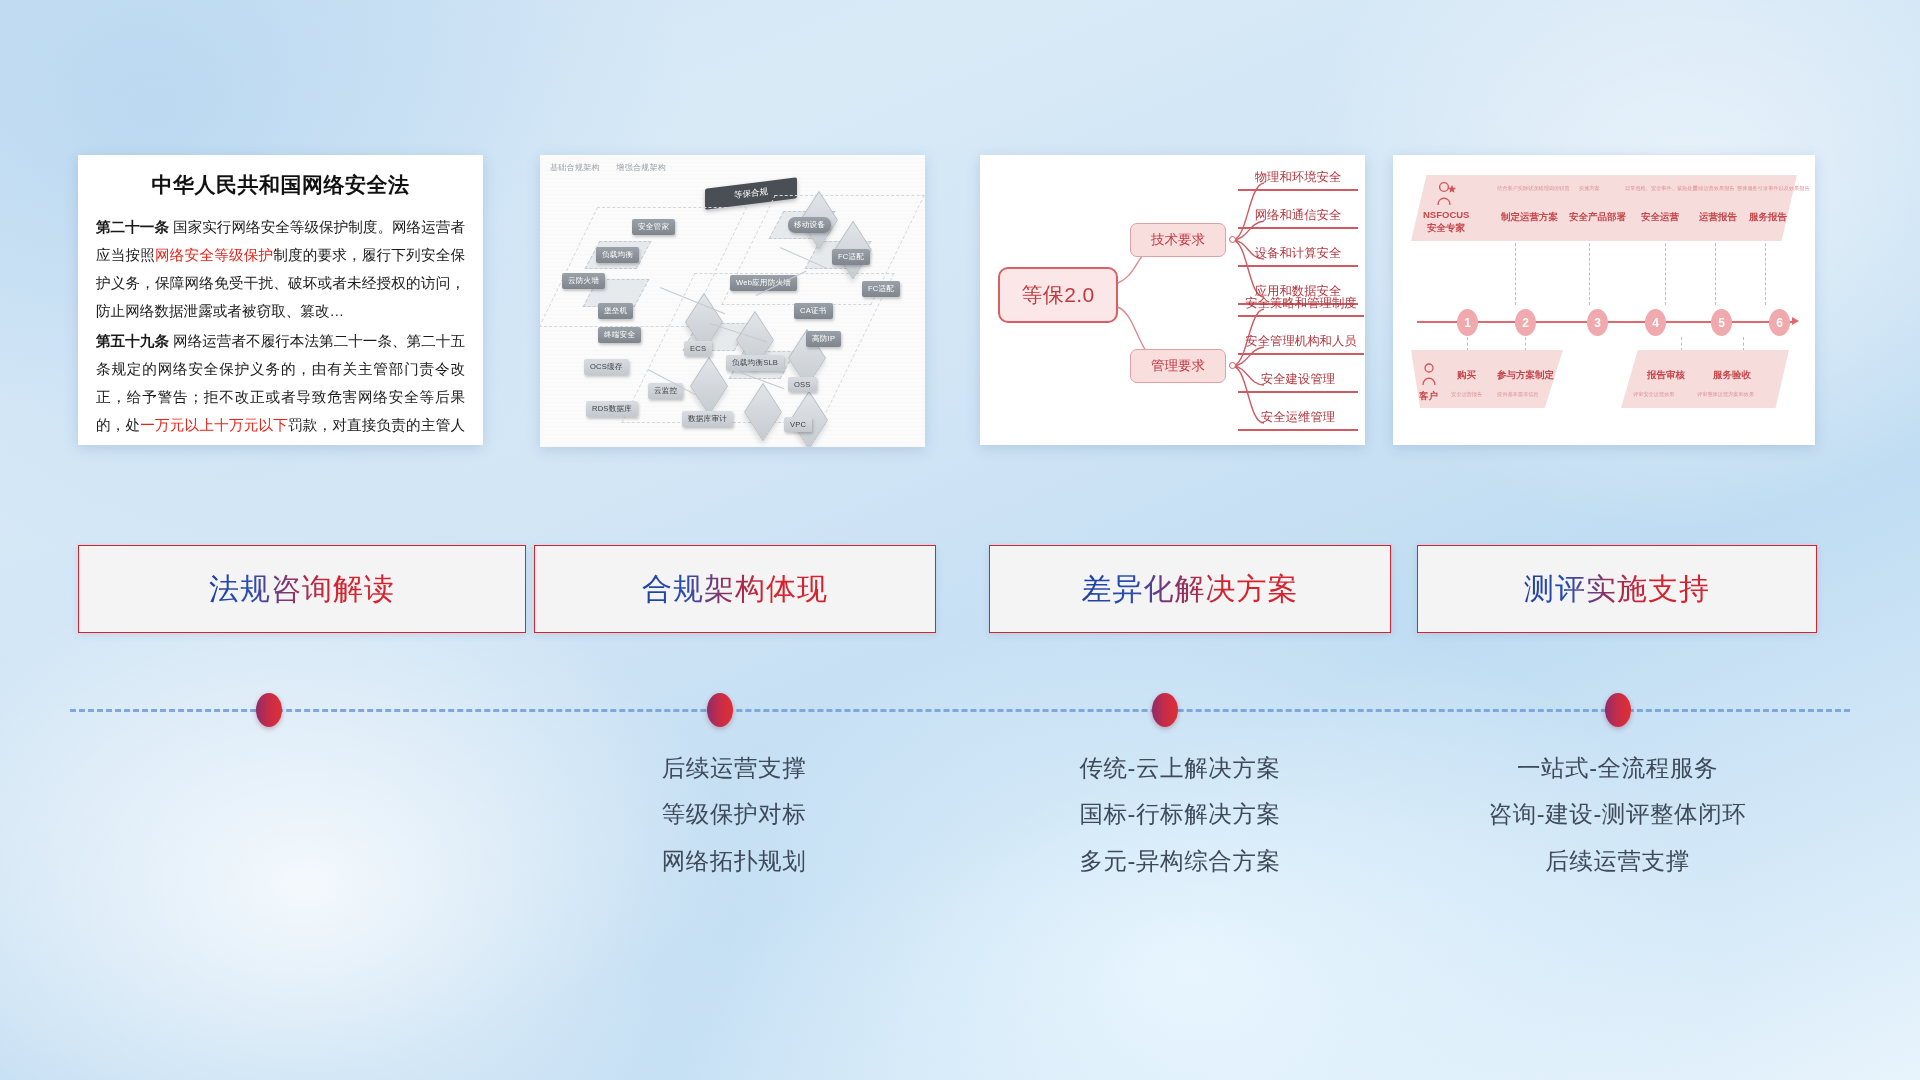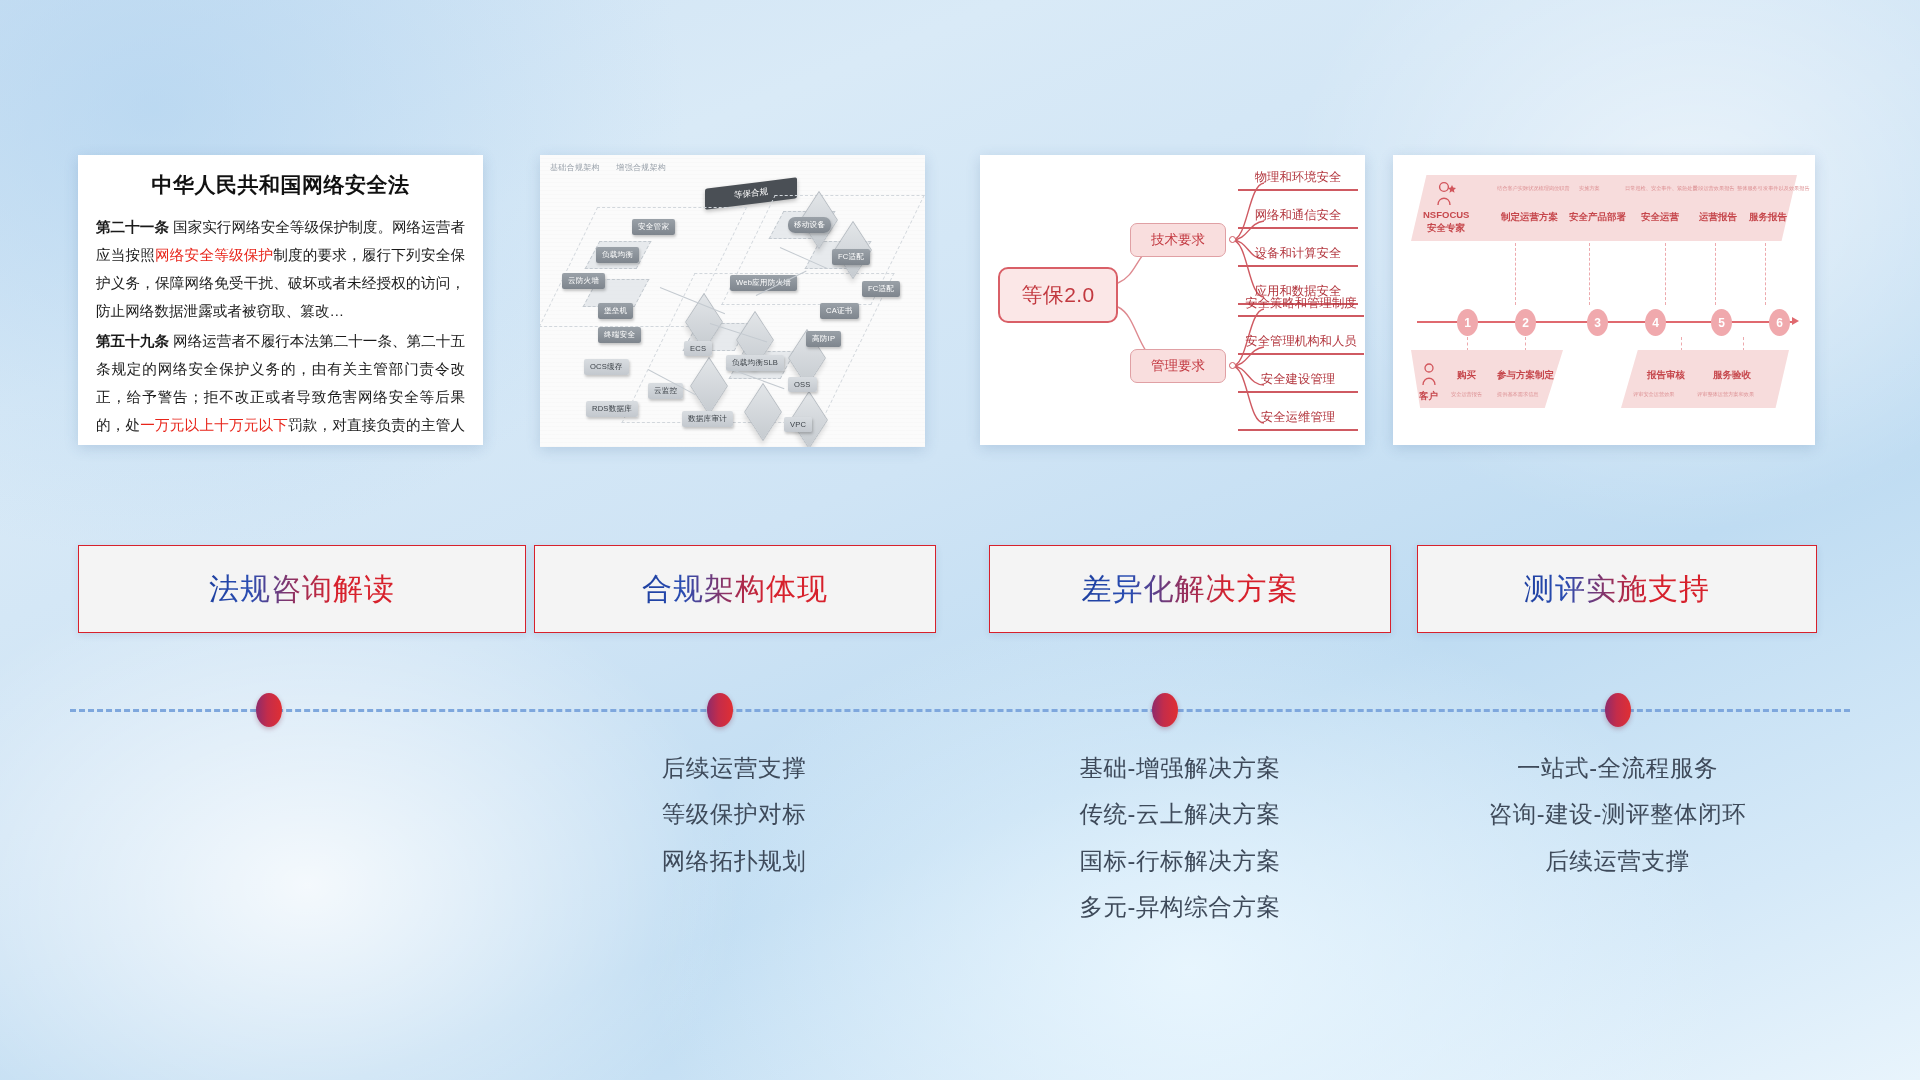--- a/index.html
+++ b/index.html
@@ -222,21 +222,21 @@
         <div class="iso" style="left:262px; top:48px;"></div>
         <div class="iso" style="left:296px; top:78px;"></div>
 
         <div class="nd" style="left:92px;  top:64px;">安全管家</div>
         <div class="nd" style="left:56px;  top:92px;">负载均衡</div>
         <div class="nd" style="left:22px;  top:118px;">云防火墙</div>
         <div class="nd" style="left:58px;  top:148px;">堡垒机</div>
         <div class="nd" style="left:190px; top:120px;">Web应用防火墙</div>
         <div class="nd lt" style="left:144px; top:186px;">ECS</div>
         <div class="nd lt" style="left:186px; top:200px;">负载均衡SLB</div>
-        <div class="nd" style="left:280px; top:148px;">CA证书</div>
+        <div class="nd" style="left:254px; top:148px;">CA证书</div>
         <div class="nd" style="left:266px; top:176px;">高防IP</div>
         <div class="nd lt" style="left:44px;  top:204px;">OCS缓存</div>
         <div class="nd lt" style="left:46px;  top:246px;">RDS数据库</div>
         <div class="nd lt" style="left:248px; top:222px;">OSS</div>
         <div class="nd lt" style="left:244px; top:262px;">VPC</div>
         <div class="nd lt" style="left:142px; top:256px;">数据库审计</div>
         <div class="nd lt" style="left:108px; top:228px;">云监控</div>
         <div class="nd" style="left:248px; top:62px;border-radius:7px;">移动设备</div>
         <div class="nd" style="left:292px; top:94px;">FC适配</div>
         <div class="nd" style="left:58px;  top:172px;">终端安全</div>
@@ -373,21 +373,20 @@
     <div class="tl-dot d4"></div>
   </div>
 
   <div class="lists">
     <div class="col l2">
       <div class="li">后续运营支撑</div>
       <div class="li">等级保护对标</div>
       <div class="li">网络拓扑规划</div>
     </div>
     <div class="col l3">
-      <div class="li">基础-增强解决方案</div>
       <div class="li">传统-云上解决方案</div>
       <div class="li">国标-行标解决方案</div>
       <div class="li">多元-异构综合方案</div>
     </div>
     <div class="col l4">
       <div class="li">一站式-全流程服务</div>
       <div class="li">咨询-建设-测评整体闭环</div>
       <div class="li">后续运营支撑</div>
     </div>
   </div>

